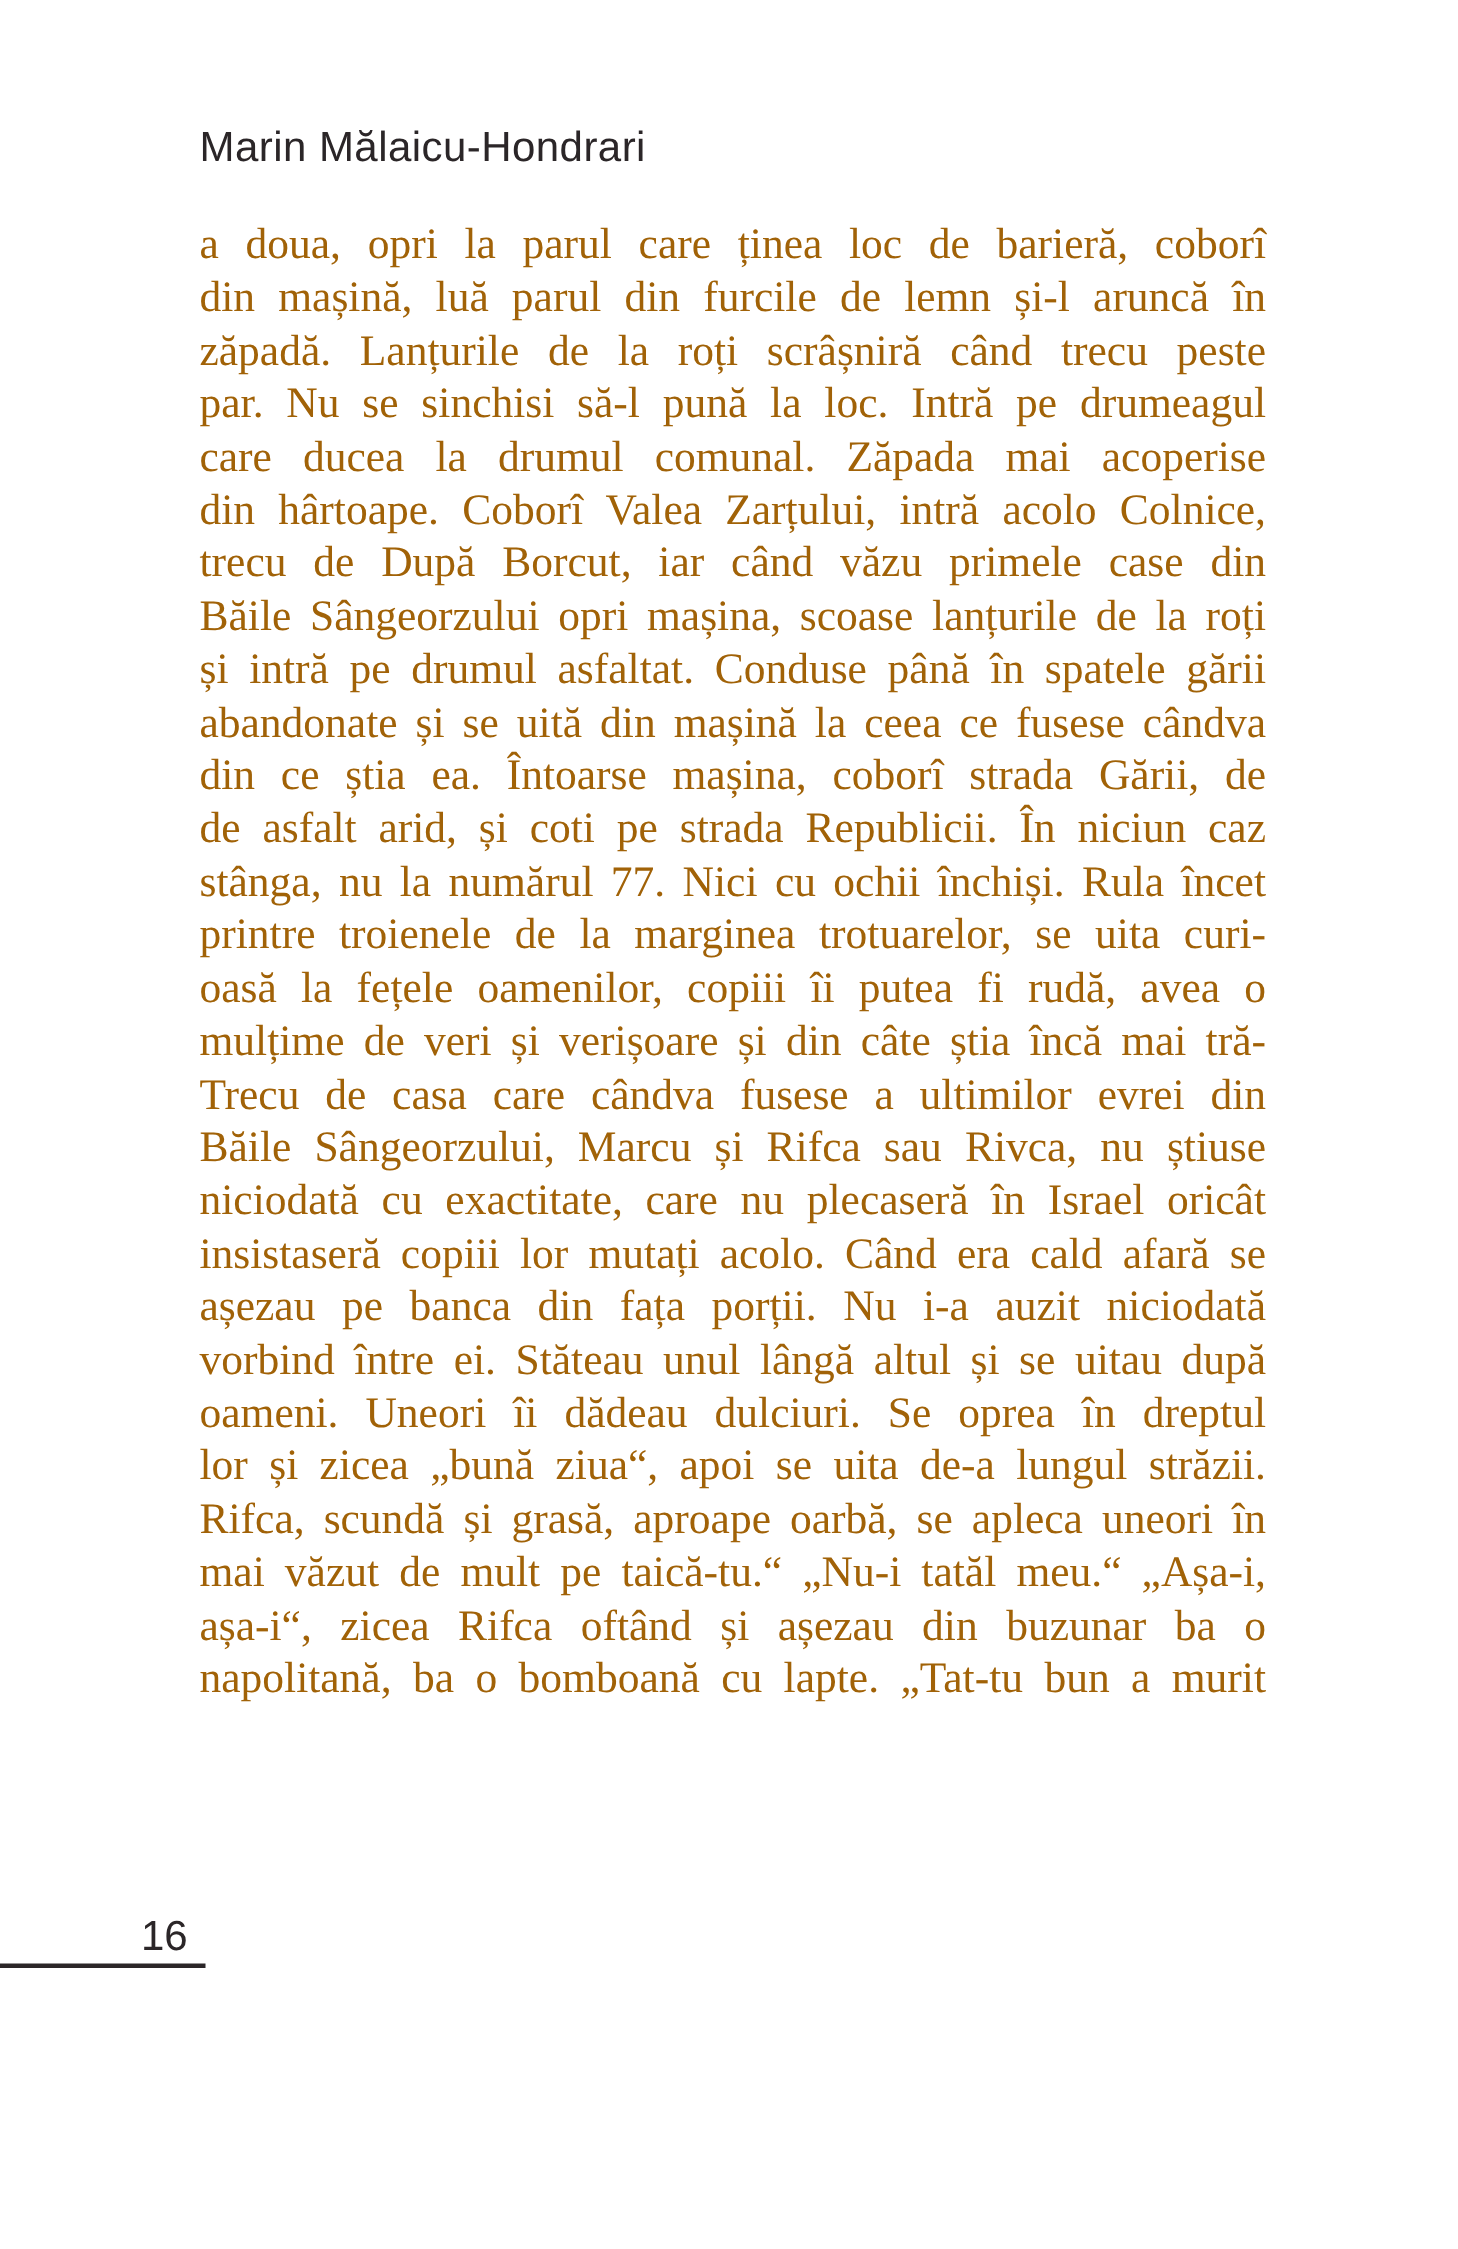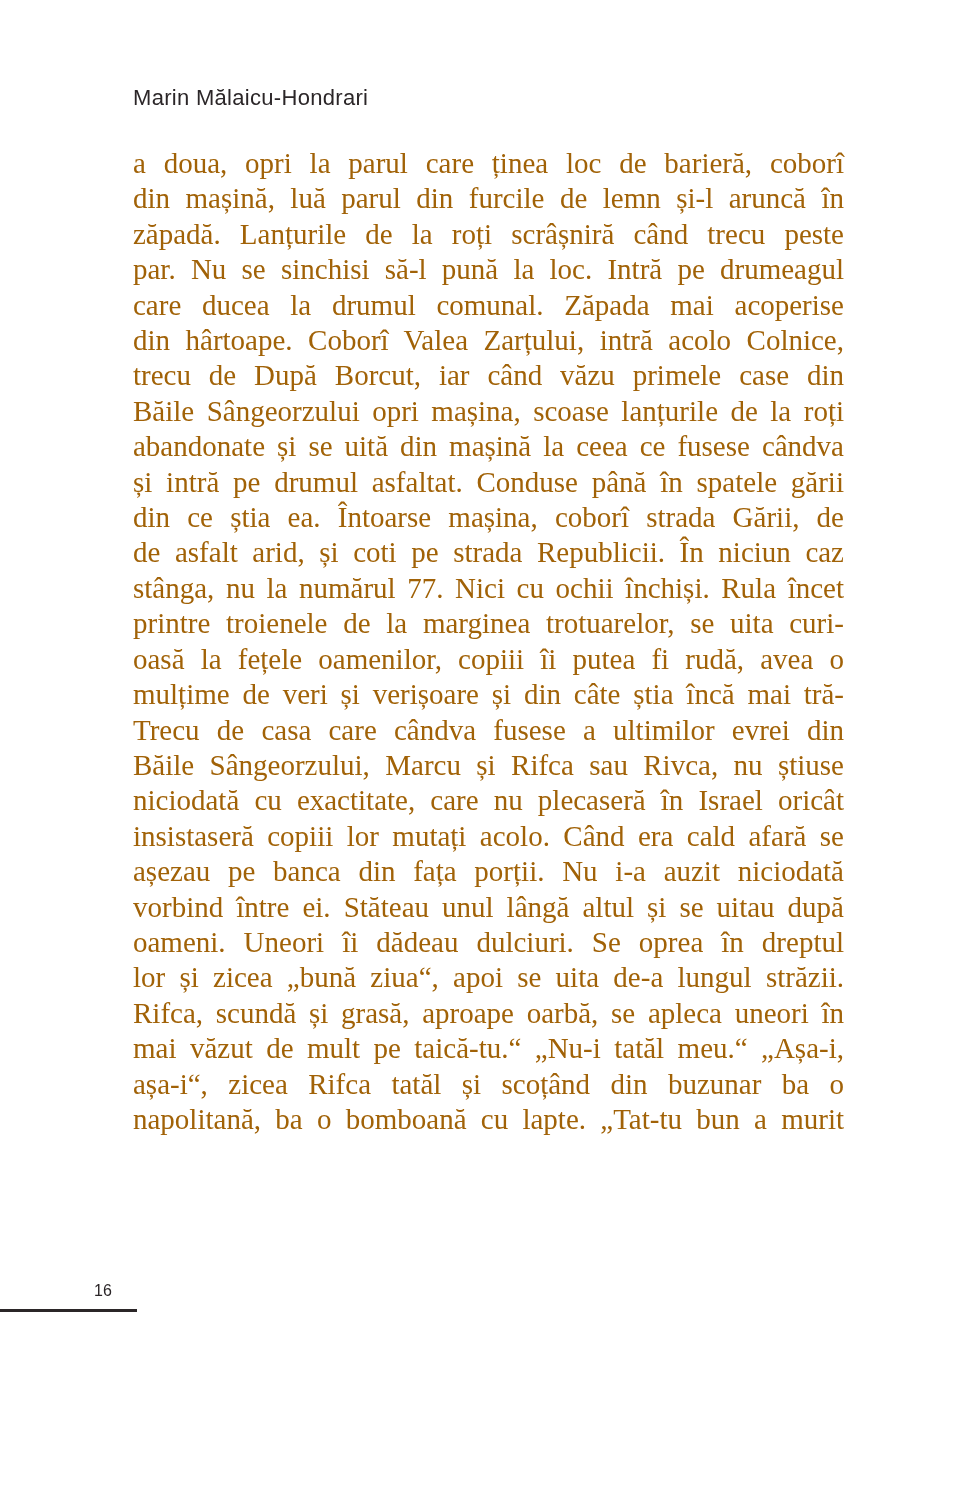--- a/index.html
+++ b/index.html
@@ -12,21 +12,21 @@
     width: 972px;
     height: 1499px;
     background: #ffffff;
     overflow: hidden;
   }
   .running-header {
     position: absolute;
     left: 133px;
     top: 86px;
     font-family: "Liberation Sans", sans-serif;
-    font-size: 22px;
+    font-size: 28px;
     line-height: 24px;
     font-weight: 400;
     color: #2b2628;
     letter-spacing: 0.3px;
     white-space: nowrap;
   }
   .body-text {
     position: absolute;
     left: 133px;
     top: 146px;
@@ -40,21 +40,21 @@
     text-align: justify;
     text-align-last: justify;
     text-justify: inter-word;
     white-space: normal;
   }
   .page-number {
     position: absolute;
     left: 94px;
     top: 1279px;
     font-family: "Liberation Sans", sans-serif;
-    font-size: 16px;
+    font-size: 28px;
     line-height: 24px;
     color: #2b2628;
   }
   .footer-rule {
     position: absolute;
     left: 0;
     top: 1309px;
     width: 137px;
     height: 2.5px;
     background: #2b2628;
@@ -69,39 +69,39 @@
 
   <div class="body-text">
       <div class="line">a doua, opri la parul care ținea loc de barieră, coborî</div>
       <div class="line">din mașină, luă parul din furcile de lemn și-l aruncă în</div>
       <div class="line">zăpadă. Lanțurile de la roți scrâșniră când trecu peste</div>
       <div class="line">par. Nu se sinchisi să-l pună la loc. Intră pe drumeagul</div>
       <div class="line">care ducea la drumul comunal. Zăpada mai acoperise</div>
       <div class="line">din hârtoape. Coborî Valea Zarțului, intră acolo Colnice,</div>
       <div class="line">trecu de După Borcut, iar când văzu primele case din</div>
       <div class="line">Băile Sângeorzului opri mașina, scoase lanțurile de la roți</div>
+      <div class="line">și intră pe drumul asfaltat. Conduse până în spatele gării</div>
       <div class="line">abandonate și se uită din mașină la ceea ce fusese cândva</div>
-      <div class="line">și intră pe drumul asfaltat. Conduse până în spatele gării</div>
       <div class="line">din ce știa ea. Întoarse mașina, coborî strada Gării, de</div>
       <div class="line">de asfalt arid, și coti pe strada Republicii. În niciun caz</div>
       <div class="line">stânga, nu la numărul 77. Nici cu ochii închiși. Rula încet</div>
       <div class="line">printre troienele de la marginea trotuarelor, se uita curi-</div>
       <div class="line">oasă la fețele oamenilor, copiii îi putea fi rudă, avea o</div>
       <div class="line">mulțime de veri și verișoare și din câte știa încă mai tră-</div>
       <div class="line">Trecu de casa care cândva fusese a ultimilor evrei din</div>
       <div class="line">Băile Sângeorzului, Marcu și Rifca sau Rivca, nu știuse</div>
       <div class="line">niciodată cu exactitate, care nu plecaseră în Israel oricât</div>
       <div class="line">insistaseră copiii lor mutați acolo. Când era cald afară se</div>
       <div class="line">așezau pe banca din fața porții. Nu i-a auzit niciodată</div>
       <div class="line">vorbind între ei. Stăteau unul lângă altul și se uitau după</div>
       <div class="line">oameni. Uneori îi dădeau dulciuri. Se oprea în dreptul</div>
       <div class="line">lor și zicea „bună ziua“, apoi se uita de-a lungul străzii.</div>
       <div class="line">Rifca, scundă și grasă, aproape oarbă, se apleca uneori în</div>
       <div class="line">mai văzut de mult pe taică-tu.“ „Nu-i tatăl meu.“ „Așa-i,</div>
-      <div class="line">așa-i“, zicea Rifca tatăl și scoțând din buzunar ba o</div>
+      <div class="line">așa-i“, zicea Rifca oftând și așezau din buzunar ba o</div>
       <div class="line">napolitană, ba o bomboană cu lapte. „Tat-tu bun a murit</div>
     </div>
 
   <div class="page-number">16</div>
 
   <div class="footer-rule"></div>
 
 </div>
 
 </body></html>

